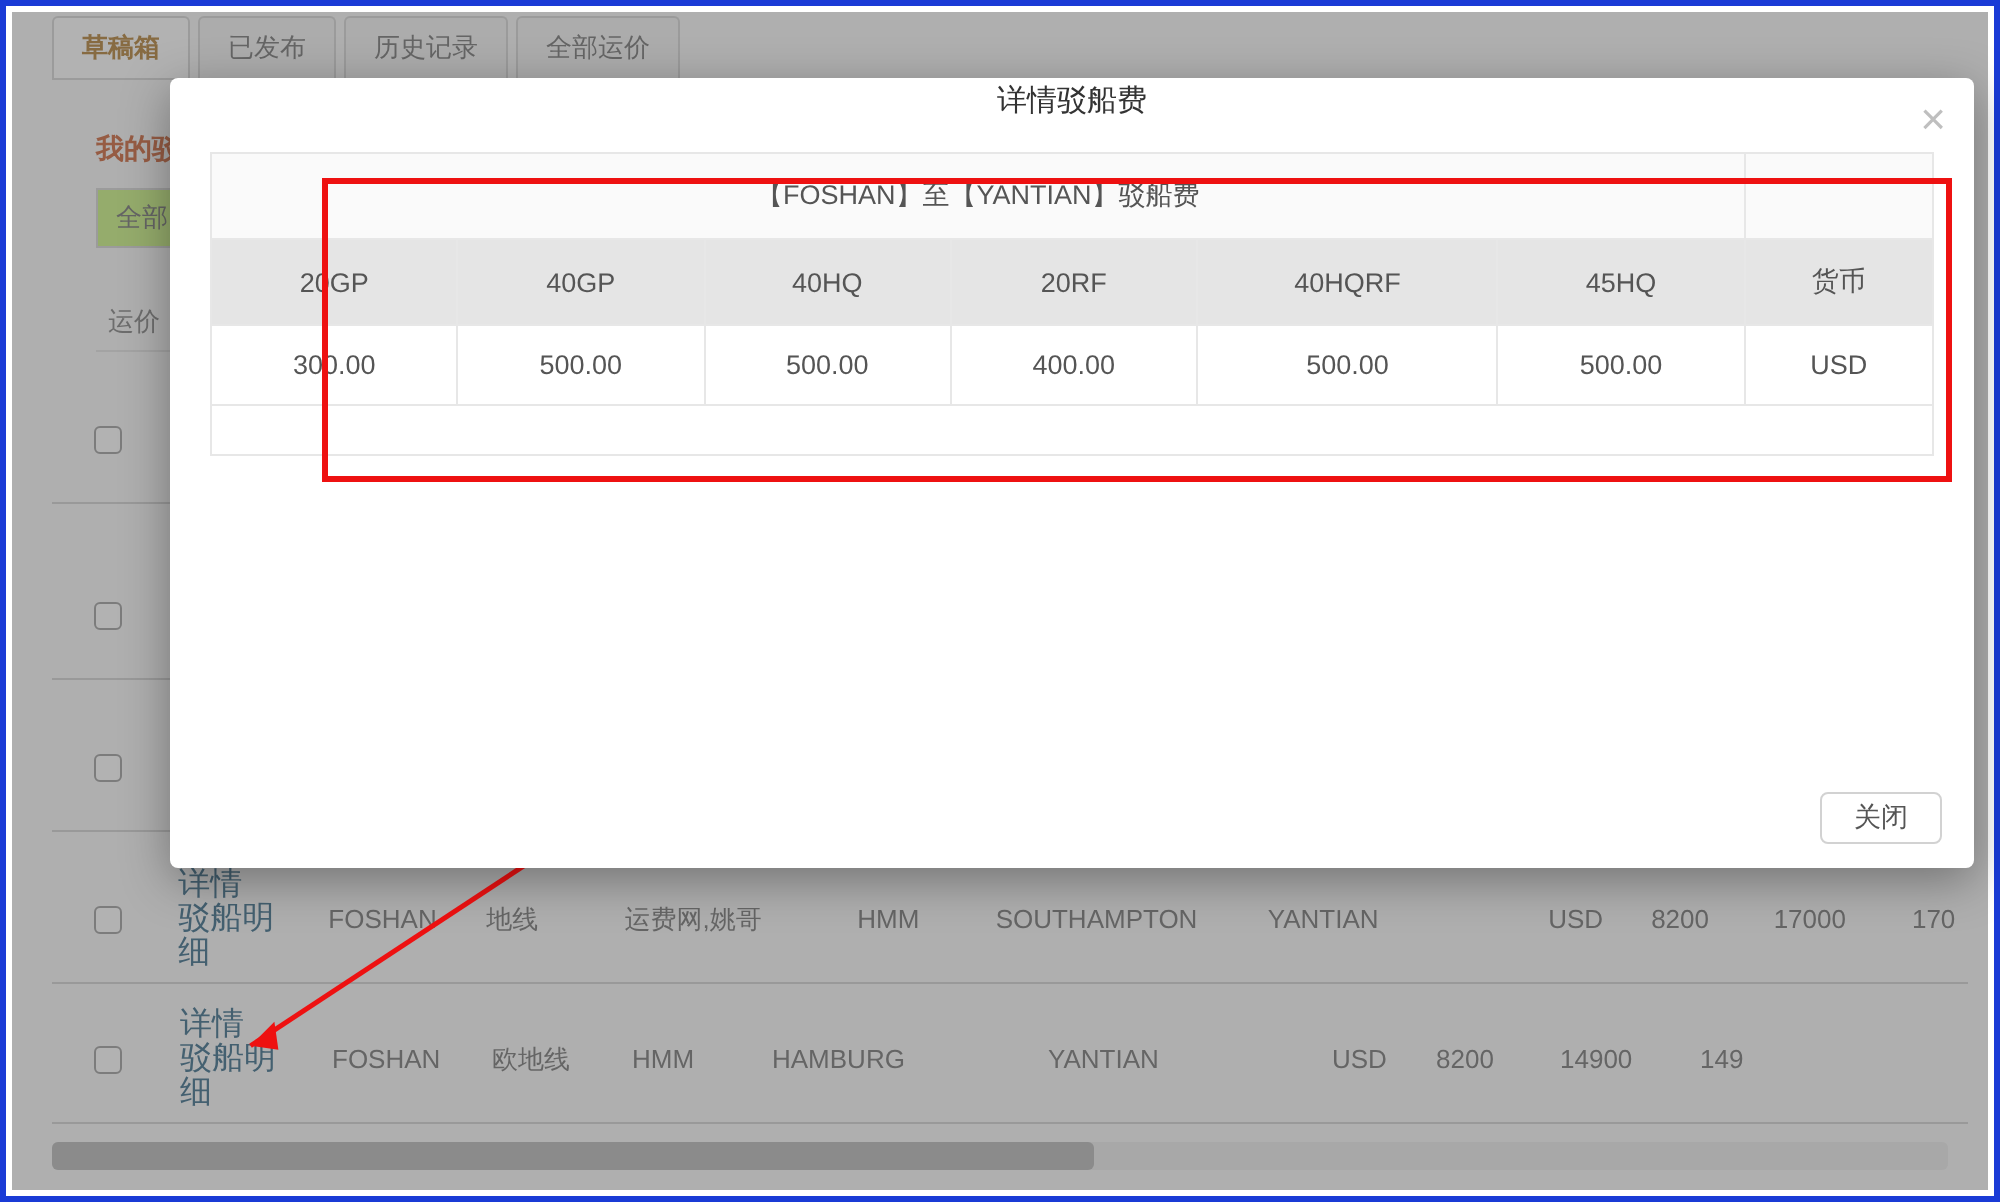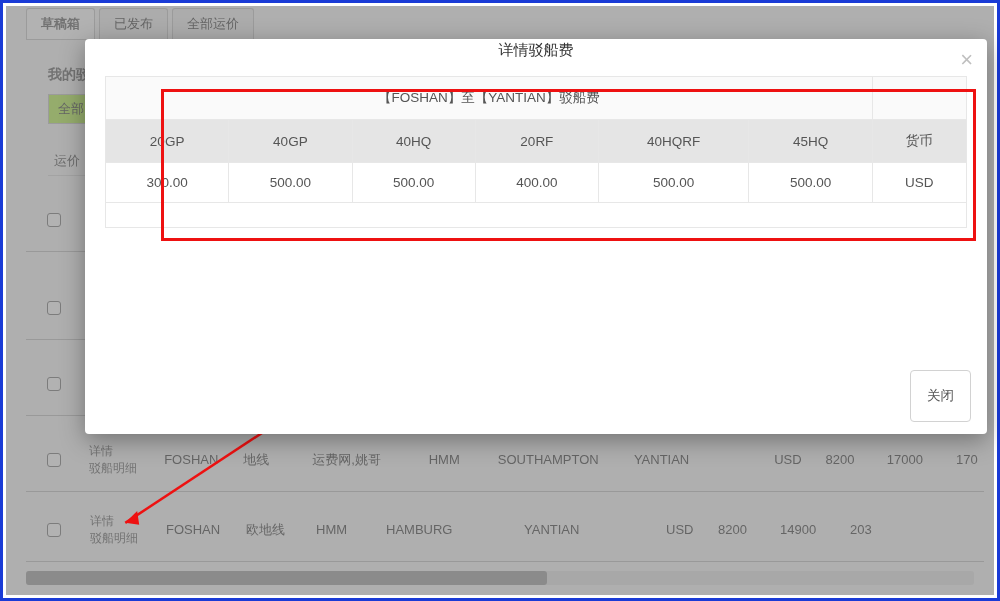--- a/index.html
+++ b/index.html
@@ -27,43 +27,43 @@
   .bg-tabs {
     position: absolute; top: 0; left: 20px; right: 20px;
     height: 34px; display: flex; gap: 4px; align-items: flex-end;
     border-bottom: 1px solid #ccc;
   }
   .bg-tab {
     padding: 6px 14px; font-size: 13px; color: #555;
     border: 1px solid #ccc; border-bottom: none;
     background: #f2f2f2; border-radius: 3px 3px 0 0;
   }
-  .bg-tab.active { background: #fff; font-weight: 600; color:#737373; }
+  .bg-tab.active { background: #fff; font-weight: 600; color:#a16207; }
 
   .bg-section-title {
-    position: absolute; top: 60px; left: 42px; font-size: 14px; color:#737373; font-weight:600;
+    position: absolute; top: 60px; left: 42px; font-size: 14px; color:#c2410c; font-weight:600;
   }
   .bg-filter {
     position: absolute; top: 88px; left: 42px; width: 46px; height: 30px;
     border: 1px solid #ccc; background: #bef264; font-size: 13px; color:#555;
     display:flex; align-items:center; justify-content:center;
   }
   .bg-header-row {
     position: absolute; top: 140px; left: 42px; right: 20px; height: 30px;
     border-bottom: 1px solid #ddd; font-size:13px; color:#666;
     display:flex; align-items:center;
   }
   .bg-row {
     position: absolute; left: 20px; right: 10px; height: 64px;
     border-bottom: 1px solid #c8c8c8; display:flex; align-items:center;
     font-size: 13px; color:#555;
   }
   .bg-row .cb { width: 56px; display:flex; justify-content:center; }
   .chk { width:14px; height:14px; border:1px solid #888; border-radius:3px; background:#fff; }
-  .col-links { width: 76px; font-size:12px; line-height:17px; color:#737373; }
+  .col-links { width: 76px; font-size:16px; line-height:17px; color:#0c4a6e; }
   .col { padding: 0 8px; }
   .col.w60 { width:70px; } .col.w80{width:80px;} .col.w110{width:118px;}
   .col.w50{width:52px;} .col.w55{width:62px;}
 
   .bg-scroll { position:absolute; left:20px; right:20px; bottom:10px; height:14px; background:#e8e8e8; border-radius:3px;}
   .bg-thumb { position:absolute; left:0; width:55%; top:0; bottom:0; background:#a9a9a9; border-radius:3px;}
 
   
   .anno { position:absolute; inset:3px; pointer-events:none; }
 
@@ -82,37 +82,38 @@
     width: 100%; border-collapse: collapse; font-size: 13.5px; color:#555; text-align:center;
   }
   .bargetable th, .bargetable td { border: 1px solid #e7e7e7; padding: 12px 6px; }
   .bargetable thead th.title { background:#fafafa; font-weight:500; color:#555; }
   .bargetable thead th.sub { background:#e5e5e5; font-weight:500; color:#555; }
   .modal-footer {
     position:absolute; right:16px; bottom:12px;
   }
   .btn-close {
     border:1px solid #d2d2d2; background:#fff; color:#555; font-size:13.5px;
-    padding:16px 16px; border-radius:4px; cursor:pointer;
+    padding:3px 16px; border-radius:4px; cursor:pointer;
   }
 
   
   .red-rect {
     position: absolute; border: 3px solid #e11; pointer-events:none; z-index:6;
   }
 </style>
 </head>
 <body>
 
 <div class="frame">
   <div class="dim">
 
     <div class="bg-tabs">
       <div class="bg-tab active">草稿箱</div>
       <div class="bg-tab">已发布</div>
+      <div class="bg-tab">历史记录</div>
       <div class="bg-tab">全部运价</div>
     </div>
     <div class="bg-section-title">我的驳</div>
     <div class="bg-filter">全部</div>
     <div class="bg-header-row">
       <span style="margin-left:6px">运价</span>
     </div>
 
     <div class="bg-row" style="top:182px;">
       <div class="cb">
@@ -161,21 +162,21 @@
       </div>
       <div class="col w80">FOSHAN</div>
       <div class="col w60">欧地线</div>
       <div class="col w60">HMM</div>
       <div class="col" style="width:138px">HAMBURG</div>
       <div class="col w80">YANTIAN</div>
       <div class="col w55"></div>
       <div class="col w50">USD</div>
       <div class="col w55">8200</div>
       <div class="col w60">14900</div>
-      <div class="col" style="width:36px">203</div>
+      <div class="col" style="width:36px">149</div>
     </div>
 
     <div class="bg-scroll">
         <div class="bg-thumb"></div>
       </div>
   </div>
   <div class="dim-overlay"></div>
 
   <div class="modal">
     <div class="modal-title">

